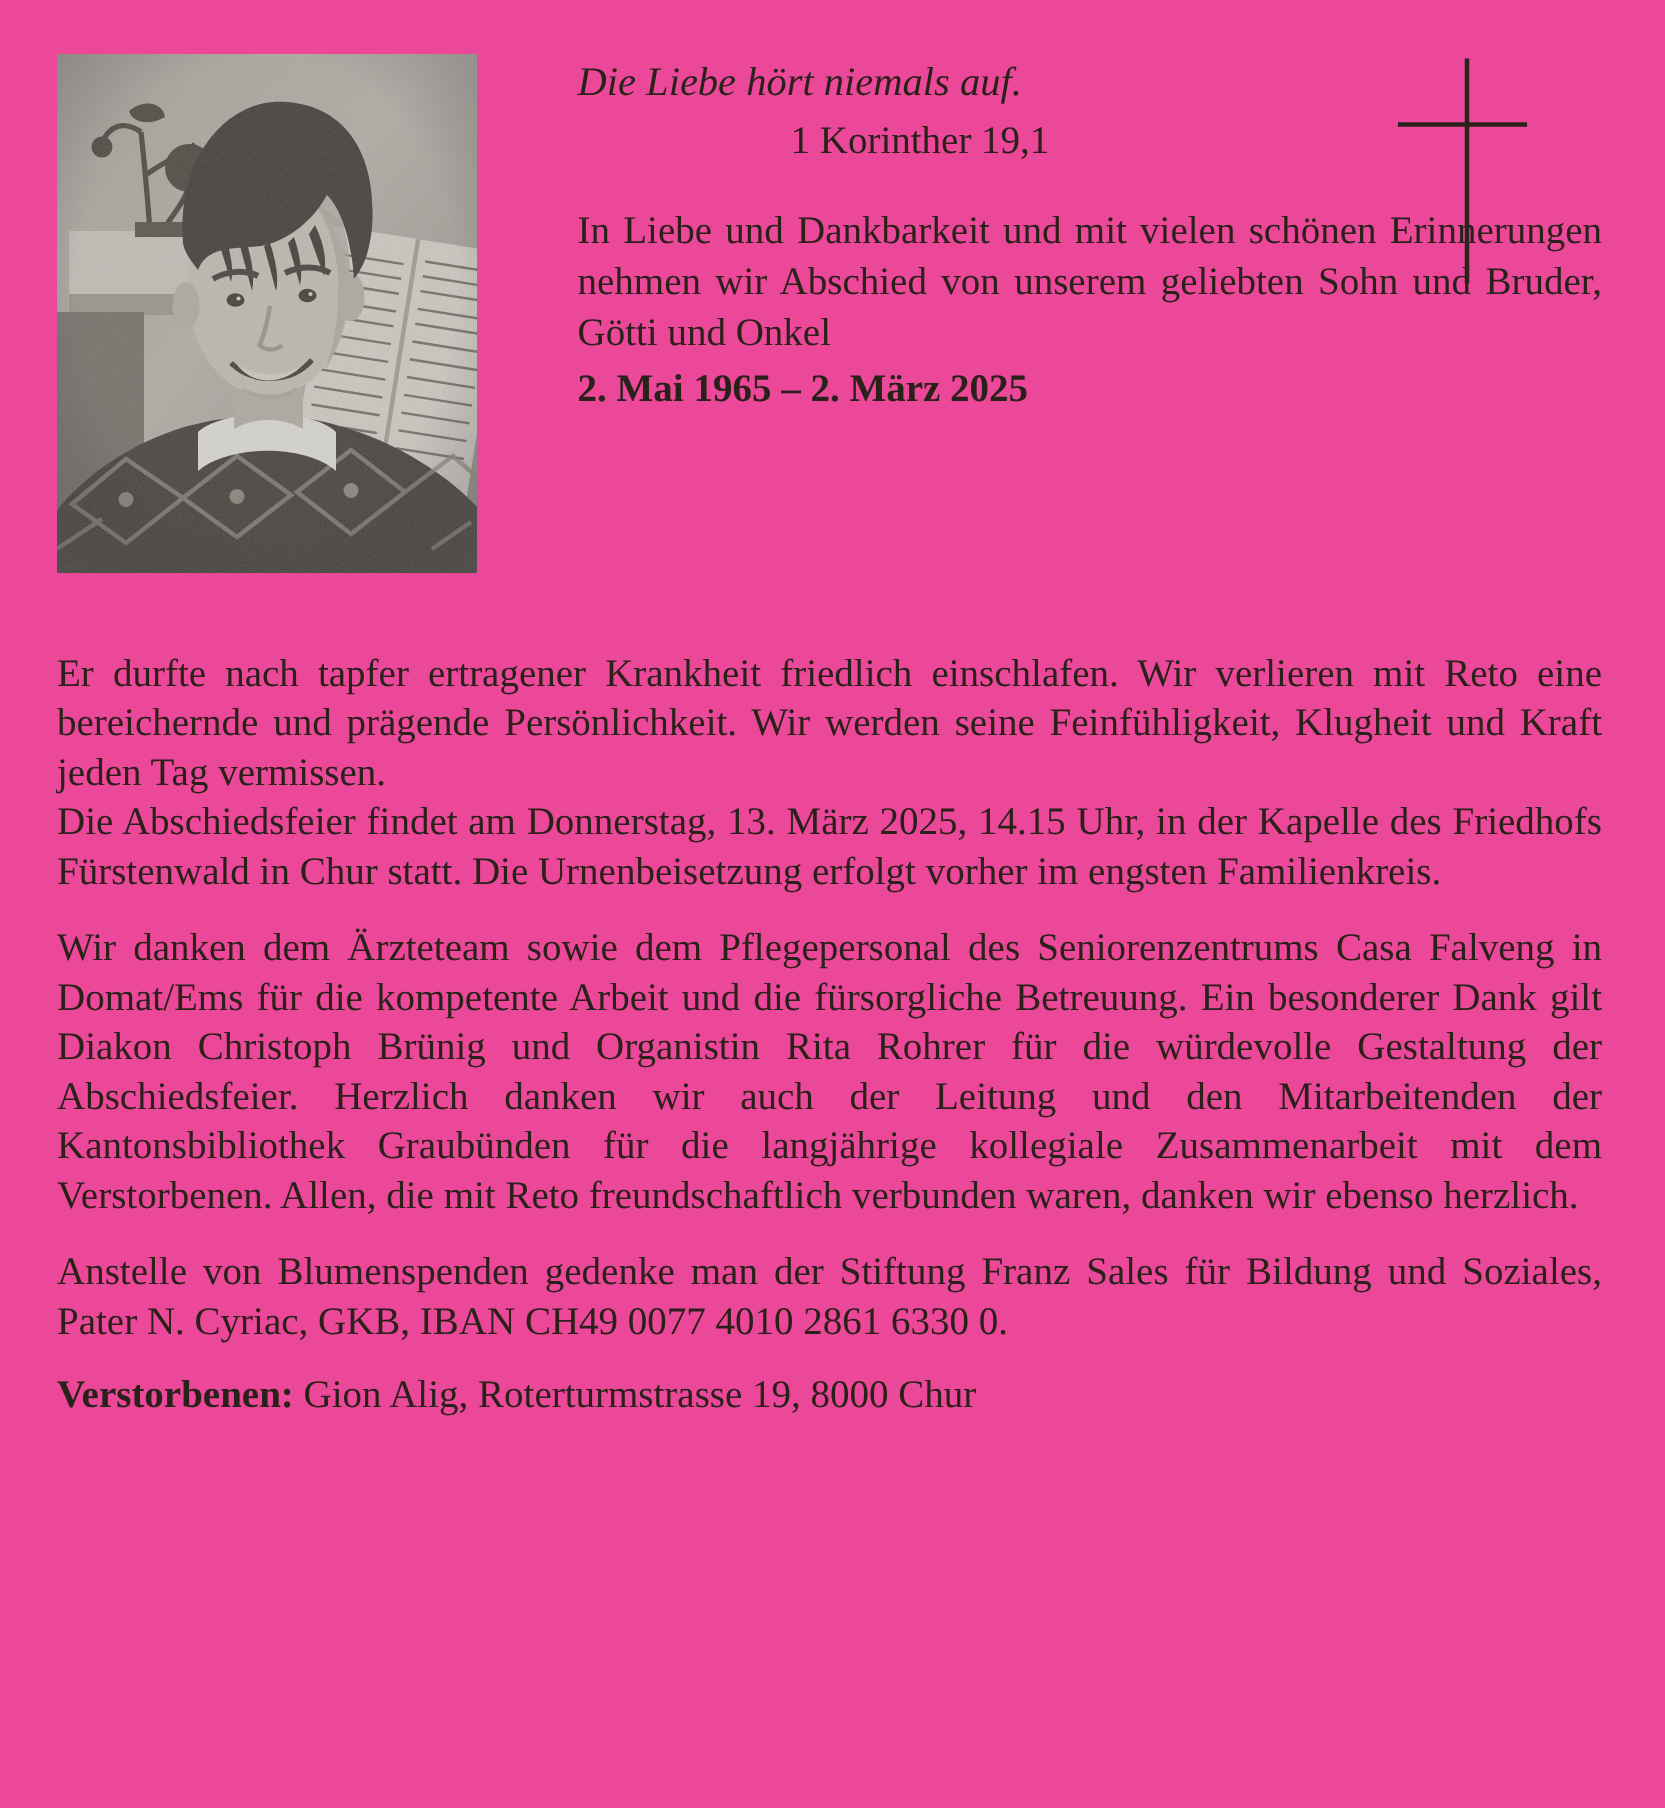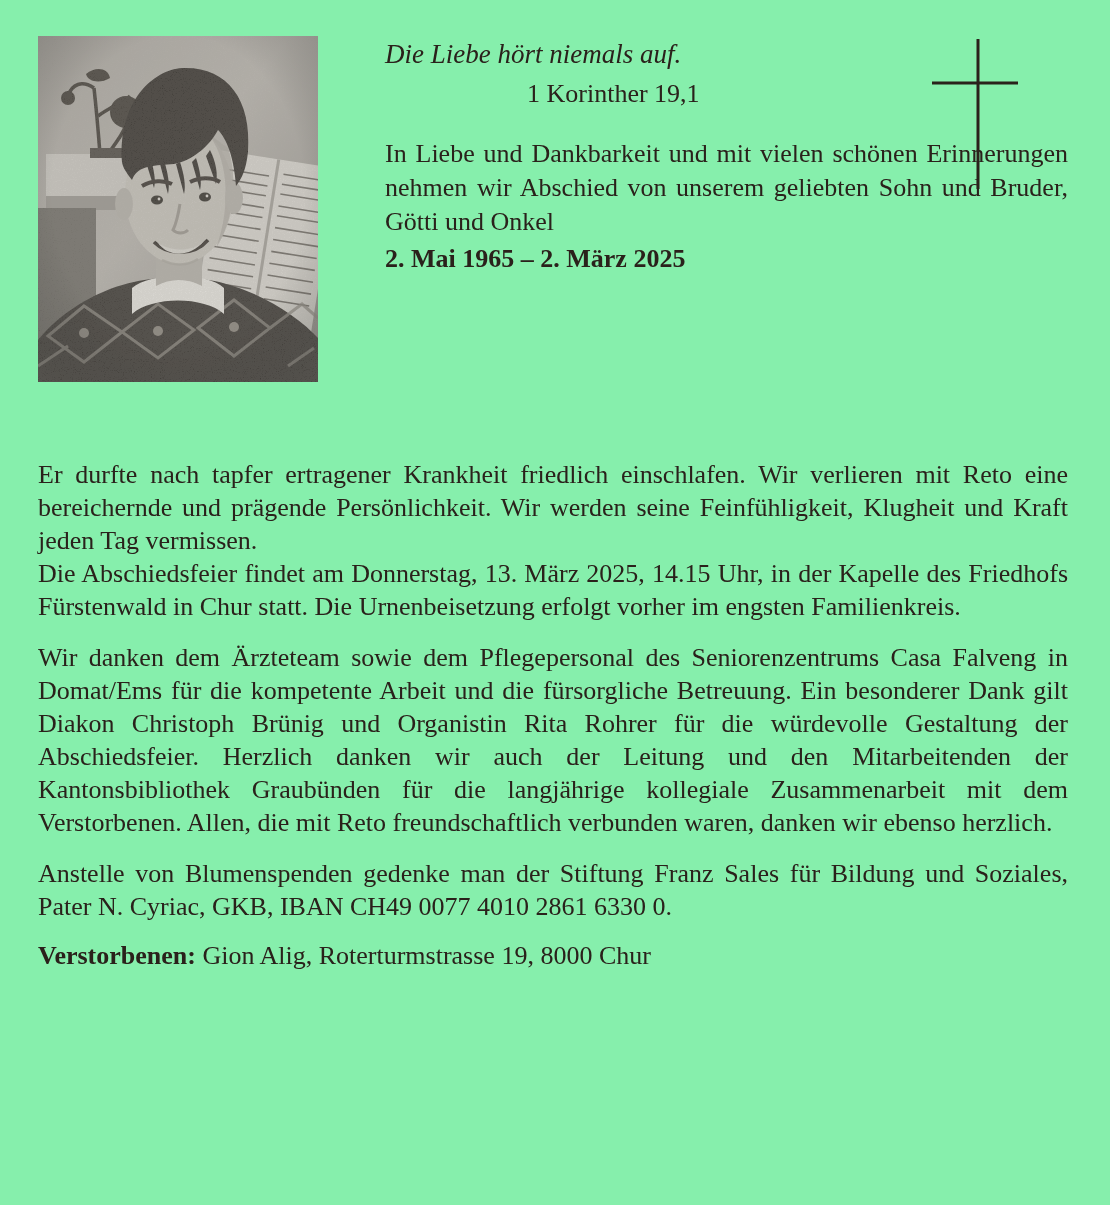--- a/index.html
+++ b/index.html
@@ -1,21 +1,21 @@
 <!DOCTYPE html>
 <html lang="de"><head>
 <meta charset="utf-8">
 <style>
   html, body { margin: 0; padding: 0; background: #ffffff; }
   .page {
     position: relative;
     width: 1110px;
     height: 1205px;
     box-sizing: border-box;
-    background: #86efac;
+    background: #ec4899;
     color: #2a211b;
     font-family: "Liberation Serif", "DejaVu Serif", serif;
     padding: 36px 42px 0 38px;
     overflow: hidden;
   }
   .header { display: flex; align-items: flex-start; }
   .photo-frame {
     flex: none;
     width: 280px;
     height: 346px;
@@ -70,21 +70,21 @@
   .life-dates {
     font-weight: bold;
     font-size: 26px;
     margin-top: 5px;
   }
   .body-text {
     font-size: 26px;
     line-height: 33px;
     text-align: justify;
   }
-  .p-obituary  { margin-top: 26px; }
+  .p-obituary  { }
   .family-block {
     margin-top: 24px;
     margin-left: 347px;
     font-size: 26px;
     line-height: 32px;
     text-align: left;
   }
   .p-ceremony  { }
   .p-thanks    { margin-top: 18px; }
   .p-donations { margin-top: 18px; }

